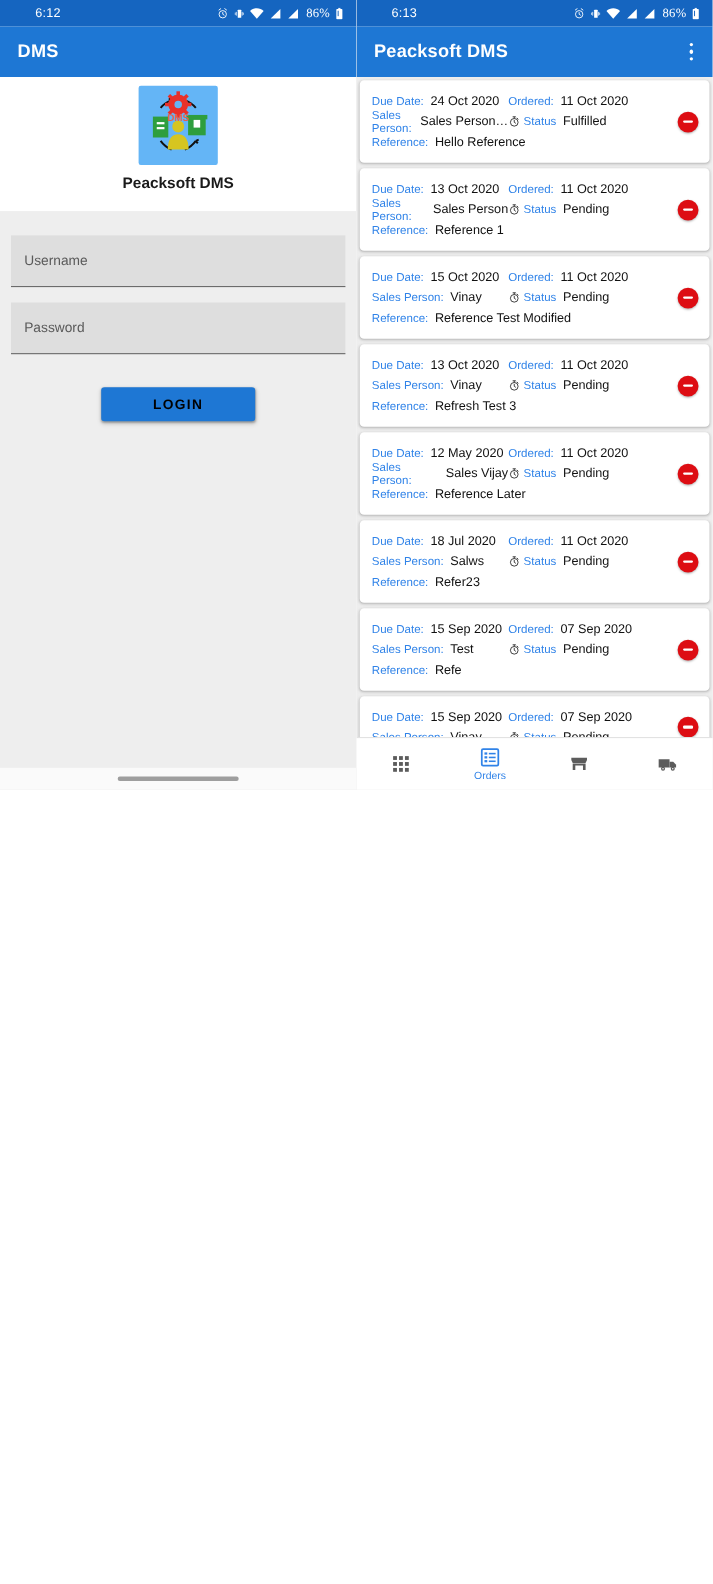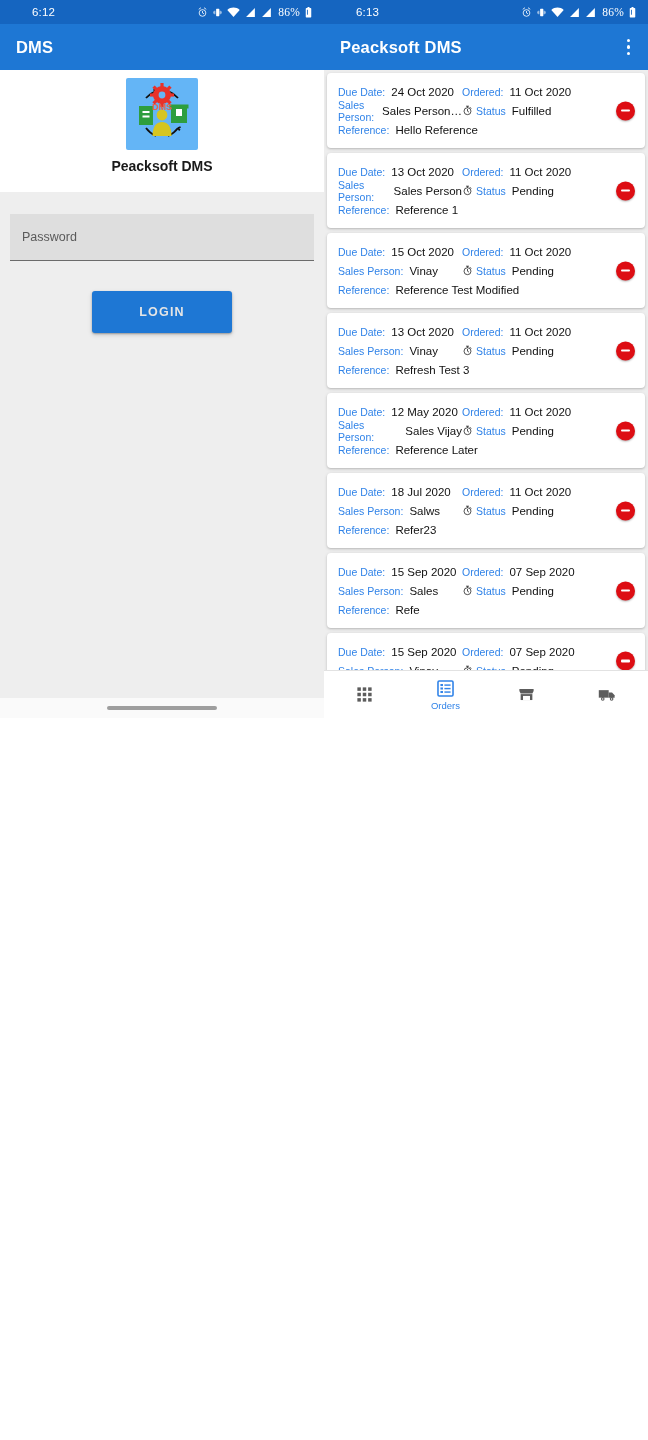--- a/index.html
+++ b/index.html
@@ -59,22 +59,22 @@
     display: flex; align-items: center; padding: 0 12px;
     position: relative;
   }
   .field input {
     border: 0; outline: none; background: transparent; width: 100%;
     font-family: "Liberation Sans", sans-serif; font-size: 12.5px; color: #202020;
   }
   .field input::placeholder { color: #5a5a5a; opacity: 1; }
   .login-btn-wrap { display: flex; justify-content: center; margin-top: 30px; }
   .login-btn {
-    background: #1e77d4; color: #e5e5e5; border: 0; border-radius: 3px;
-    width: 140px; height: 42px; font-family: "Liberation Sans", sans-serif;
+    background: #1e77d4; color: #000000; border: 0; border-radius: 3px;
+    width: 140px; height: 31px; font-family: "Liberation Sans", sans-serif;
     font-size: 12.5px; font-weight: bold; letter-spacing: 1.2px; cursor: pointer;
     box-shadow: 0 1px 2px rgba(0,0,0,.28), 0 2px 5px rgba(0,0,0,.14);
   }
   .gesture-bar {
     position: absolute; bottom: 0; left: 0; right: 0; height: 20px;
     background: #fafafa; display: flex; align-items: center; justify-content: center;
   }
   .gesture-pill { width: 110px; height: 3.5px; border-radius: 2px; background: #9e9e9e; }
 
   
@@ -195,20 +195,23 @@
           <path d="M26.5 58 C26.5 47.5 31 44 36 44 C41 44 45.5 47.5 45.5 58 Z" fill="#d6c520"></path>
 
           <text x="36" y="32" font-family="Liberation Sans, sans-serif" font-size="9" font-weight="bold" fill="#e8604a" text-anchor="middle">DMS</text>
         </svg>
       </div>
       <div class="app-name">Peacksoft DMS</div>
     </div>
 
     <div class="login-panel">
       <div class="field">
+        <input type="text" placeholder="Username" style="">
+      </div>
+      <div class="field">
         <input type="password" placeholder="Password" style="">
       </div>
       <div class="login-btn-wrap">
         <button class="login-btn">LOGIN</button>
       </div>
     </div>
 
     <div class="gesture-bar">
       <div class="gesture-pill"></div>
     </div>
@@ -493,21 +496,21 @@
               <span class="val">15 Sep 2020</span>
             </span>
             <span class="col-b">
               <span class="lbl">Ordered:</span>
               <span class="val">07 Sep 2020</span>
             </span>
           </div>
           <div class="row">
             <span class="col-a">
               <span class="lbl">Sales Person:</span>
-              <span class="val">Sales</span>
+              <span class="val">Test</span>
             </span>
             <span class="col-b">
               <span class="status-icon">
                 <svg width="11" height="11" viewBox="0 0 24 24">
                   <circle cx="12" cy="13.5" r="7.6" fill="none" stroke="#222" stroke-width="1.7"></circle>
                   <path d="M12 9.5v4l2.6 1.7" stroke="#222" stroke-width="1.7" fill="none" stroke-linecap="round"></path>
                   <path d="M9.6 2.6h4.8" stroke="#222" stroke-width="1.7" stroke-linecap="round"></path>
                   <path d="M12 2.6v3.3" stroke="#222" stroke-width="1.7"></path>
                   <path d="M17.6 5.2l2 2" stroke="#222" stroke-width="1.7" stroke-linecap="round"></path>
                 </svg>

